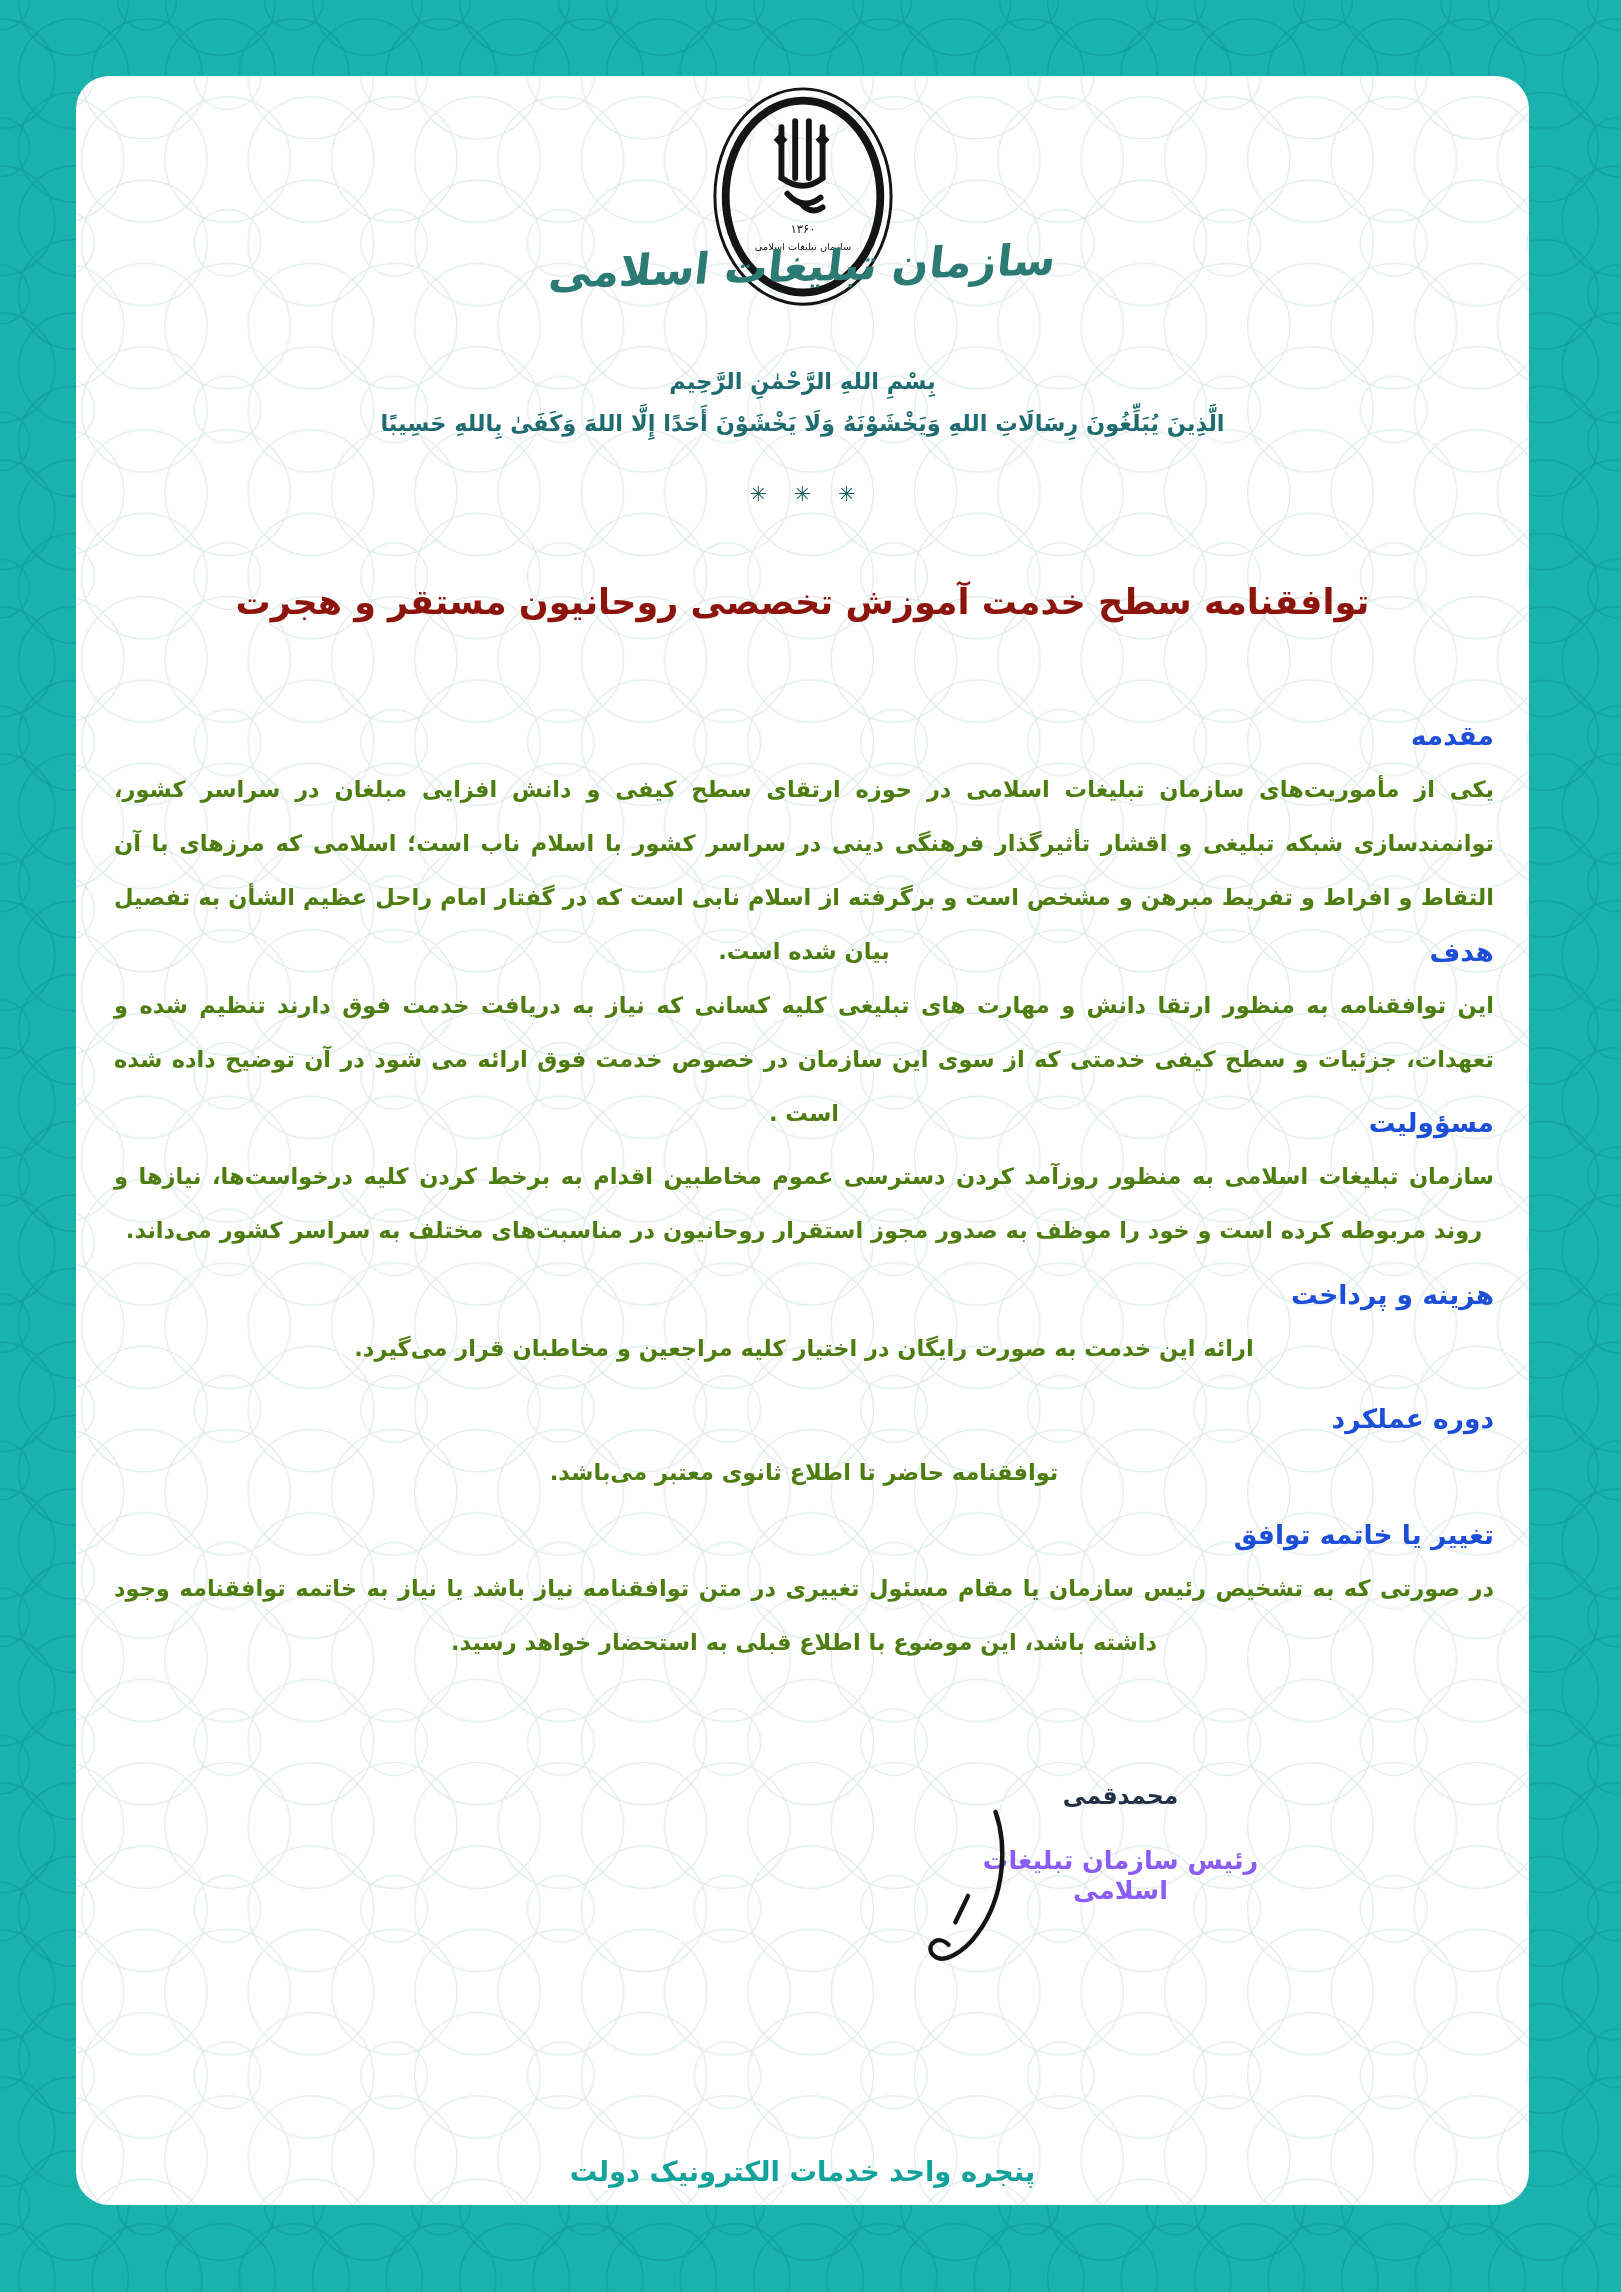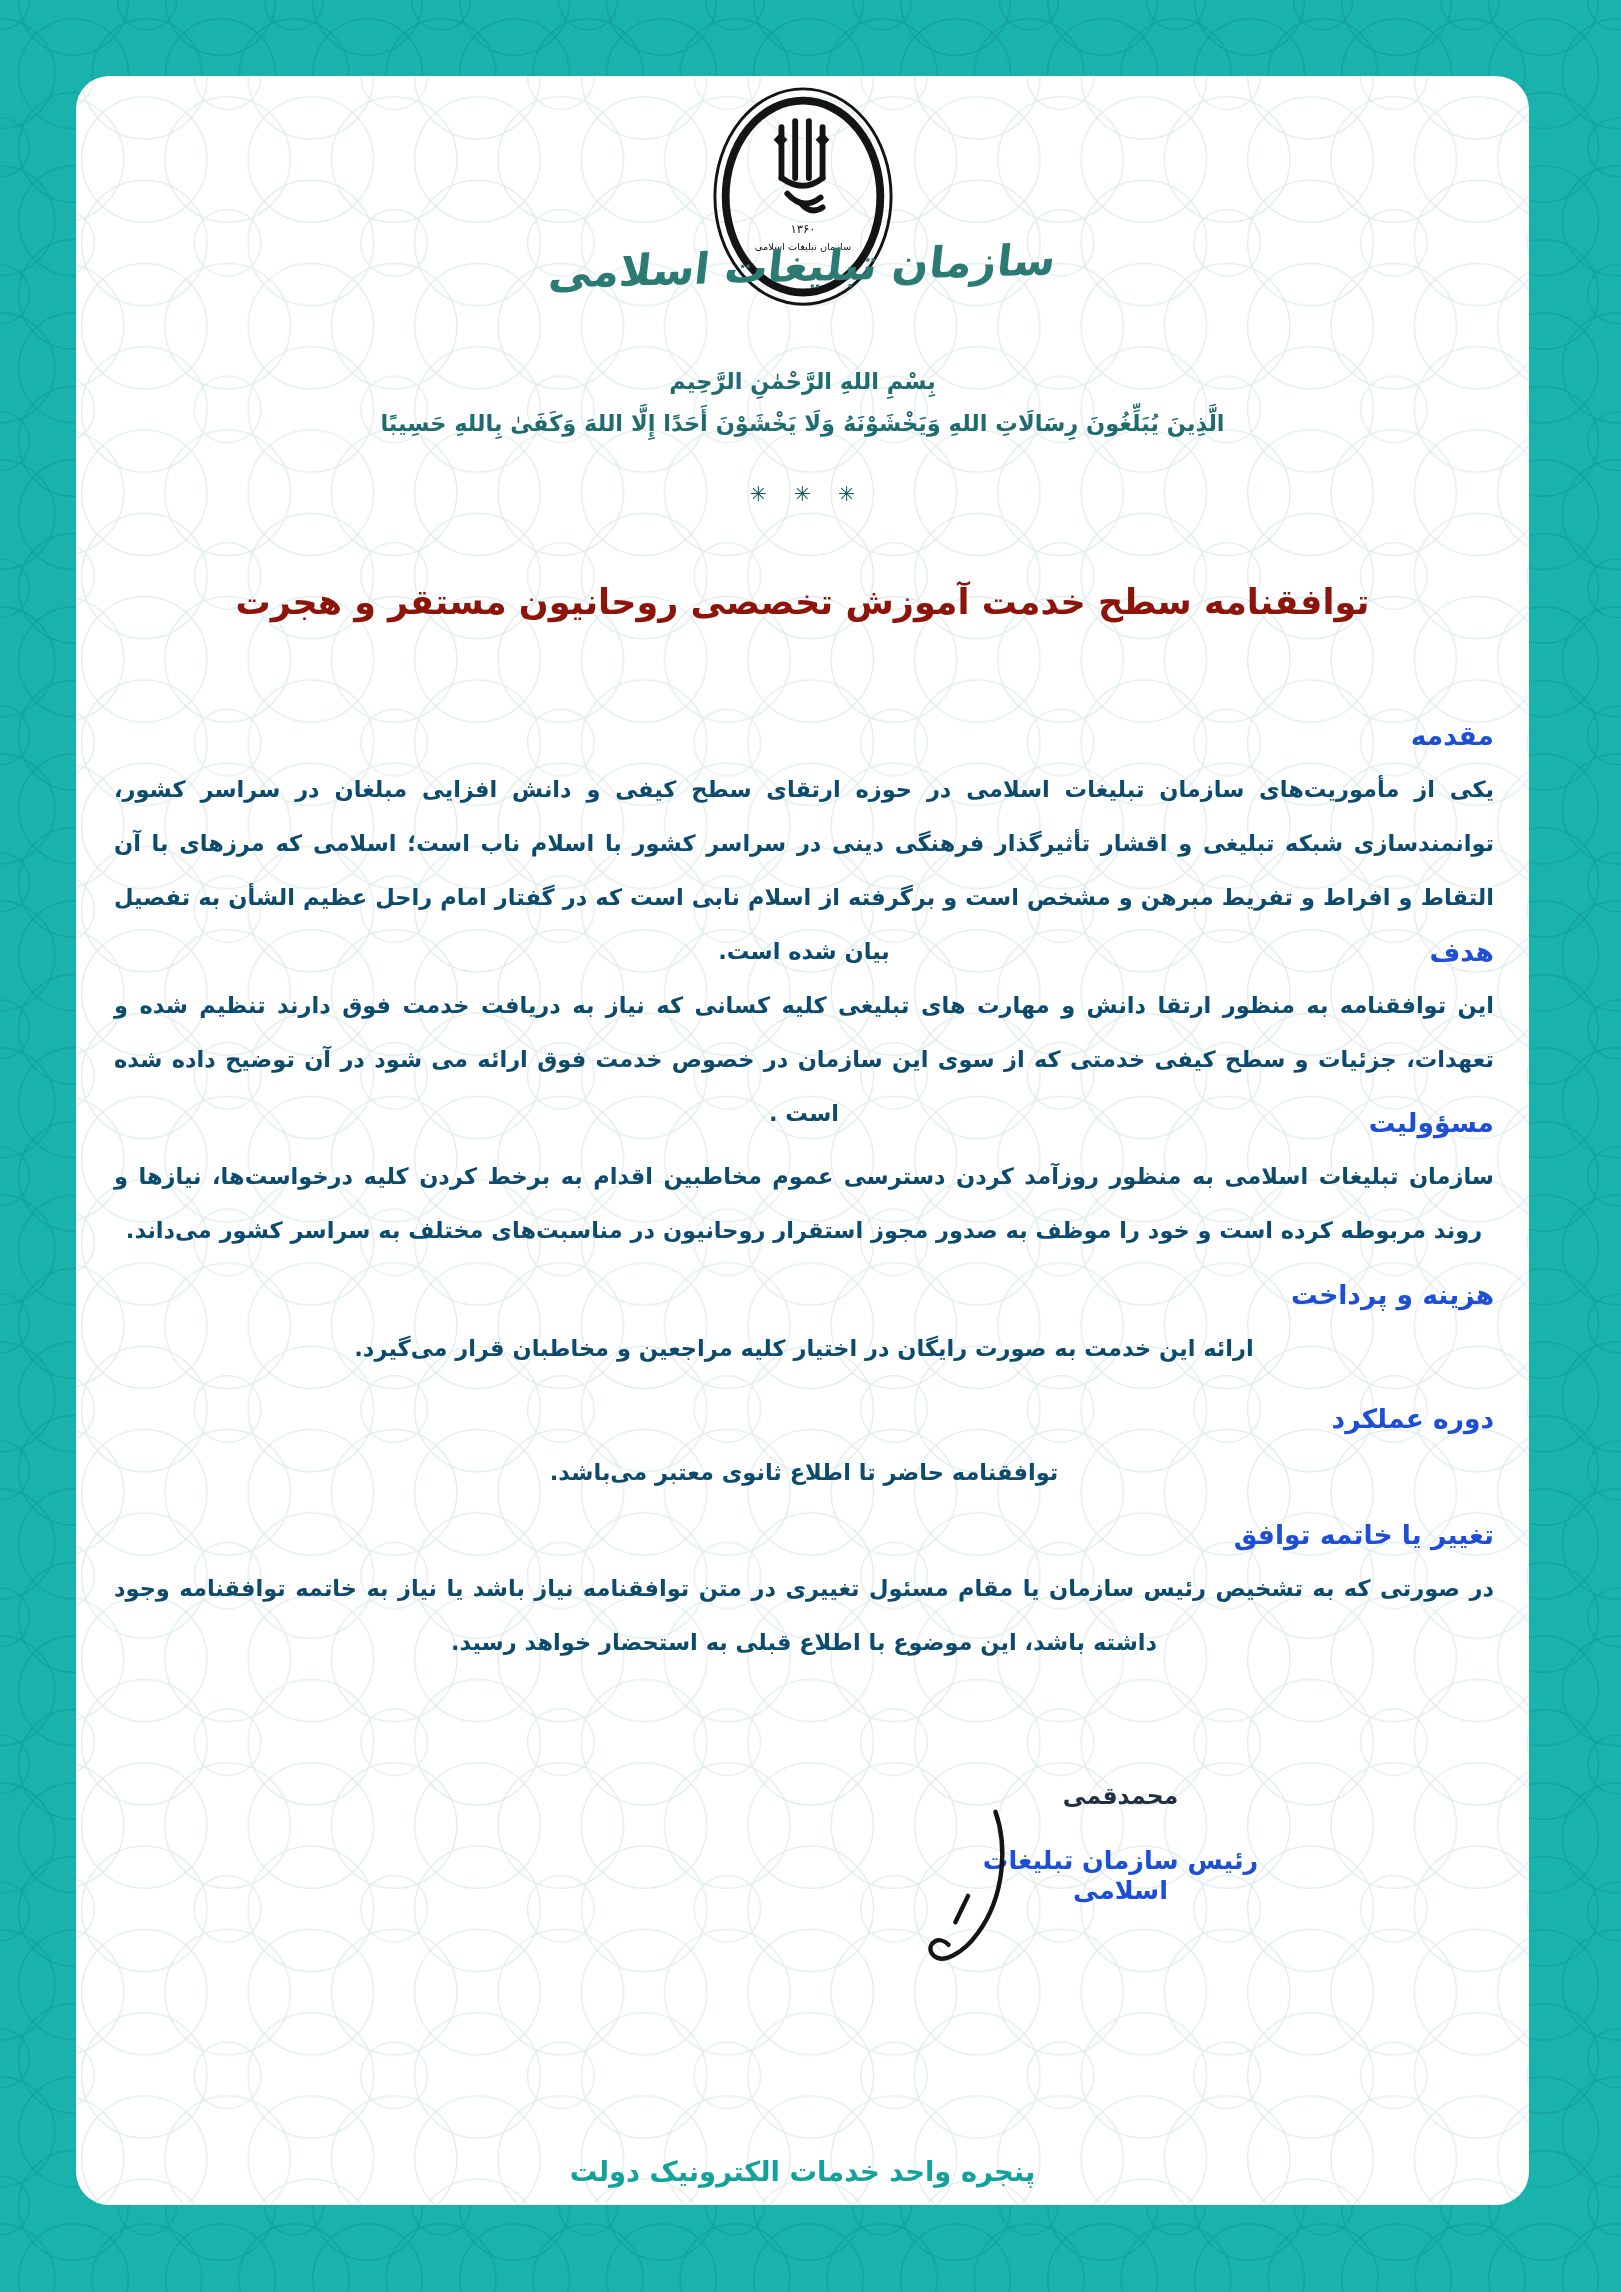--- a/index.html
+++ b/index.html
@@ -20,32 +20,32 @@
   .centered{left:35px;right:35px;text-align:center;}
   .logo-wrap{top:7.8px;left:0;right:0;display:flex;justify-content:center;}
   .brand{top:165px;left:0;right:0;text-align:center;
     font-size:43px;font-weight:bold;color:#2c7a74;
     transform:skewX(-8deg) rotate(-1.5deg);}
   .bismillah{top:292px;font-size:22.5px;font-weight:bold;color:#1e6b70;}
   .verse{top:334px;font-size:22.5px;font-weight:bold;color:#1e6b70;}
   .ornament{top:406px;font-size:20.6px;color:#155c60;word-spacing:19.6px;font-weight:bold;}
   .doc-title{top:506px;font-size:35px;font-weight:900;color:#8d140b;letter-spacing:-1px;}
   .sec-h{right:35px;left:35px;text-align:right;font-size:26.5px;font-weight:900;color:#1d4ed8;}
-  .sec-b{left:38px;right:35px;font-size:22.5px;font-weight:bold;color:#0c4a6e;
+  .sec-b{left:38px;right:35px;font-size:22.5px;font-weight:bold;color:#4d7c0f;
     line-height:54px;text-align:justify;text-align-last:center;}
   .h0{top:644px}.b0{top:686px}
   .h1{top:860px}.b1{top:902px}
   .h2{top:1031px}.b2{top:1073px}
   .h3{top:1203px}.b3{top:1245px}
   .h4{top:1327px}.b4{top:1369px}
   .h5{top:1443px}.b5{top:1485px}
   .sig-row{top:1706px;left:0;right:0;display:flex;justify-content:center;}
   .sig-block{width:333px;transform:translateX(318px);text-align:center;position:relative;}
   .sig-name{font-size:23.5px;font-weight:900;color:#232f45;}
-  .sig-role{font-size:25.5px;font-weight:900;color:#1d4ed8;margin-top:35px;}
+  .sig-role{font-size:25.5px;font-weight:900;color:#8b5cf6;margin-top:35px;}
   .sig-scribble{position:absolute;left:-27.4px;top:21.6px;}
   .footer-line{top:2080px;font-size:27.4px;font-weight:900;color:#12a19b;}
 </style>
 </head>
 <body>
 
 <svg class="pattern-svg" width="1621" height="2293" viewBox="0 0 1654 2339">
   <defs>
     <pattern id="geoDark" width="150" height="150" patternUnits="userSpaceOnUse">
       <g fill="none" stroke="#0d9a95" stroke-width="1.4" opacity="0.7">

